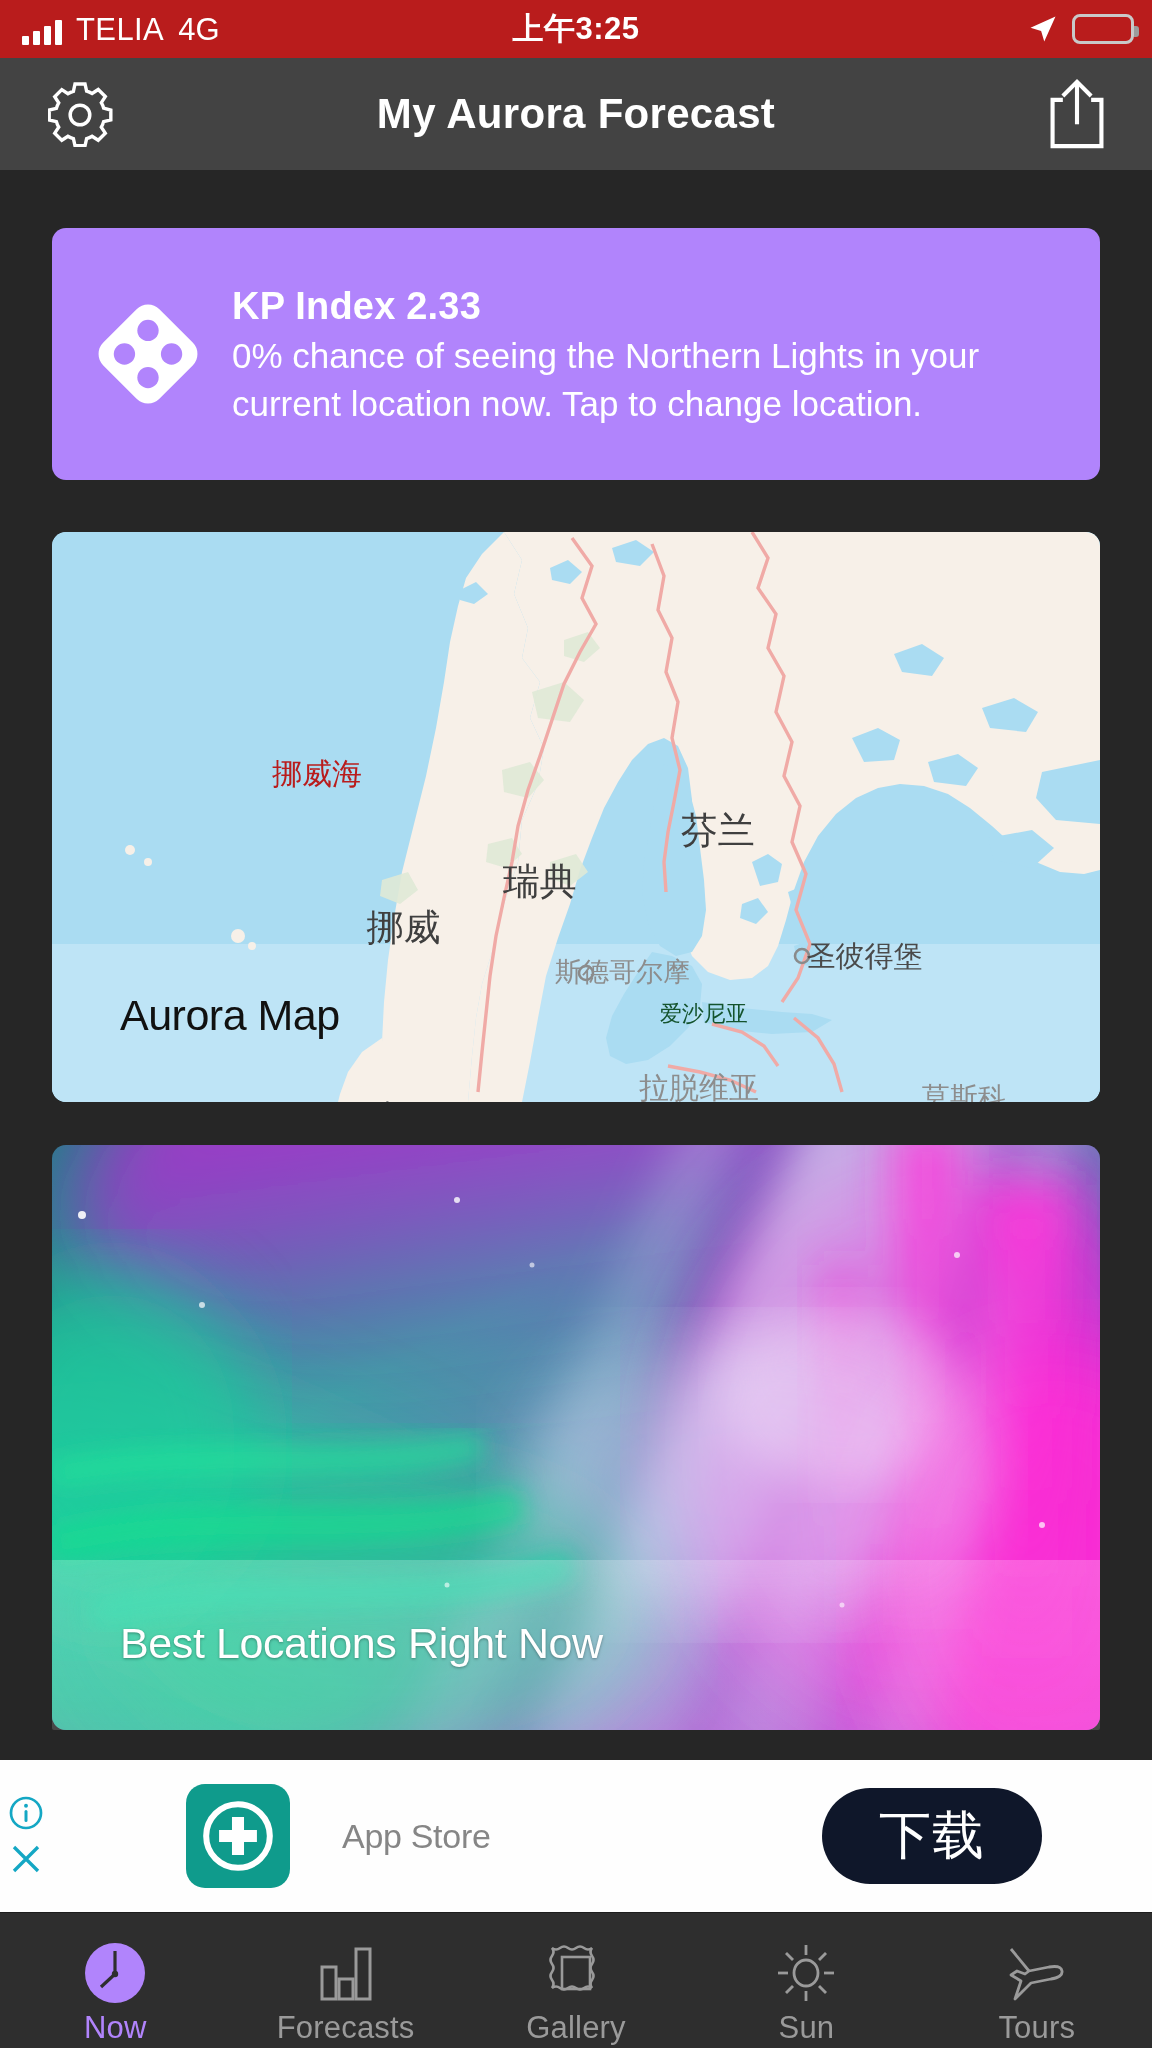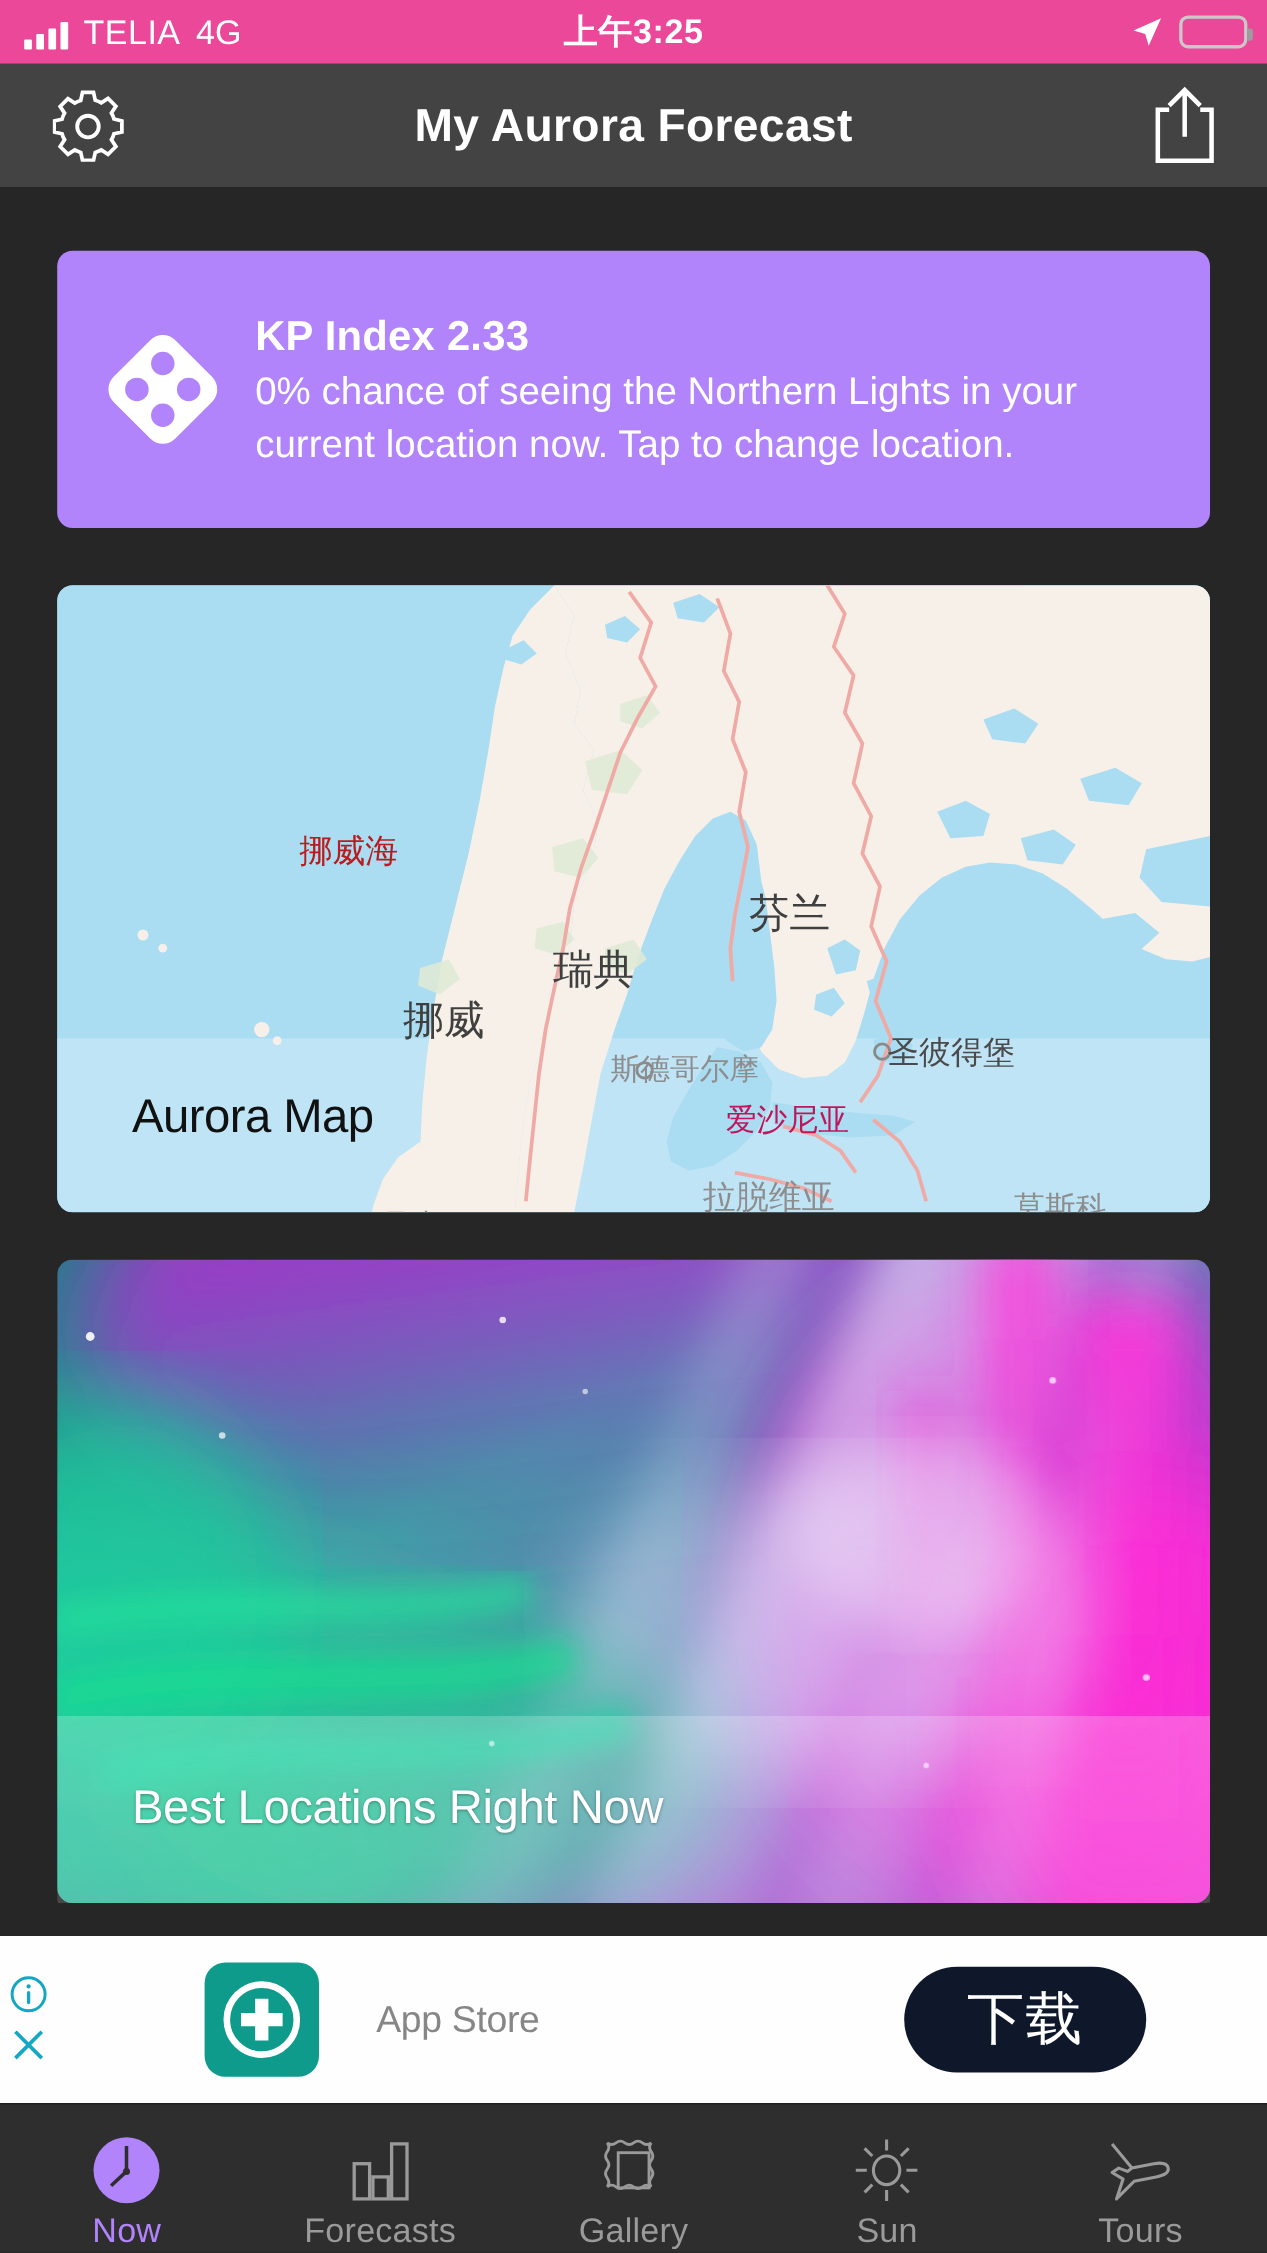--- a/index.html
+++ b/index.html
@@ -8,21 +8,21 @@
     background:#262626;
     font-family:"Liberation Sans","DejaVu Sans",sans-serif;
     color:#fff;
     overflow:hidden;
     position:relative;
   }
 
   
   .status-bar{
     position:absolute; top:0; left:0; width:1152px; height:58px;
-    background:#ec4899;
+    background:#b91c1c;
     display:flex; align-items:center;
   }
   .sb-left{ display:flex; align-items:flex-end; gap:14px; padding-left:22px; }
   .signal{ display:flex; align-items:flex-end; gap:4px; height:26px; }
   .signal i{ display:block; width:7px; background:#fff; border-radius:1px; }
   .signal i:nth-child(1){ height:9px; }
   .signal i:nth-child(2){ height:14px; }
   .signal i:nth-child(3){ height:19px; }
   .signal i:nth-child(4){ height:25px; }
   .carrier{ font-size:31px; letter-spacing:.4px; line-height:31px; font-weight:400;}
@@ -285,21 +285,21 @@
         <circle cx="750" cy="424" r="7" fill="none" stroke="#8a8a8a" stroke-width="2.6"></circle>
       </g>
     </svg>
 
     <div class="map-place" style="left:21%;top:39%;font-size:30px;color:#b91c1c;">挪威海</div>
     <div class="map-place" style="left:60%;top:48%;font-size:37px;color:#3f3f3f;">芬兰</div>
     <div class="map-place" style="left:43%;top:57%;font-size:37px;color:#3f3f3f;">瑞典</div>
     <div class="map-place" style="left:30%;top:65%;font-size:37px;color:#3f3f3f;">挪威</div>
     <div class="map-place" style="left:72%;top:71%;font-size:29px;color:#4a4a4a;">圣彼得堡</div>
     <div class="map-place" style="left:48%;top:74%;font-size:27px;color:#8d8d8d;">斯德哥尔摩</div>
-    <div class="map-place" style="left:58%;top:82%;font-size:28px;color:#be185d;">爱沙尼亚</div>
+    <div class="map-place" style="left:58%;top:82%;font-size:22px;color:#14532d;">爱沙尼亚</div>
     <div class="map-place" style="left:56%;top:94%;font-size:30px;color:#8d8d8d;">拉脱维亚</div>
     <div class="map-place" style="left:83%;top:96%;font-size:28px;color:#8d8d8d;">莫斯科</div>
     <div class="map-place" style="left:28%;top:99%;font-size:28px;color:#8d8d8d;">丹麦</div>
 
     <div class="map-label">Aurora Map</div>
   </div>
 
   <div class="aurora-card">
     <svg class="aurora-img" viewBox="0 0 1048 585" preserveAspectRatio="none">
       <defs>

